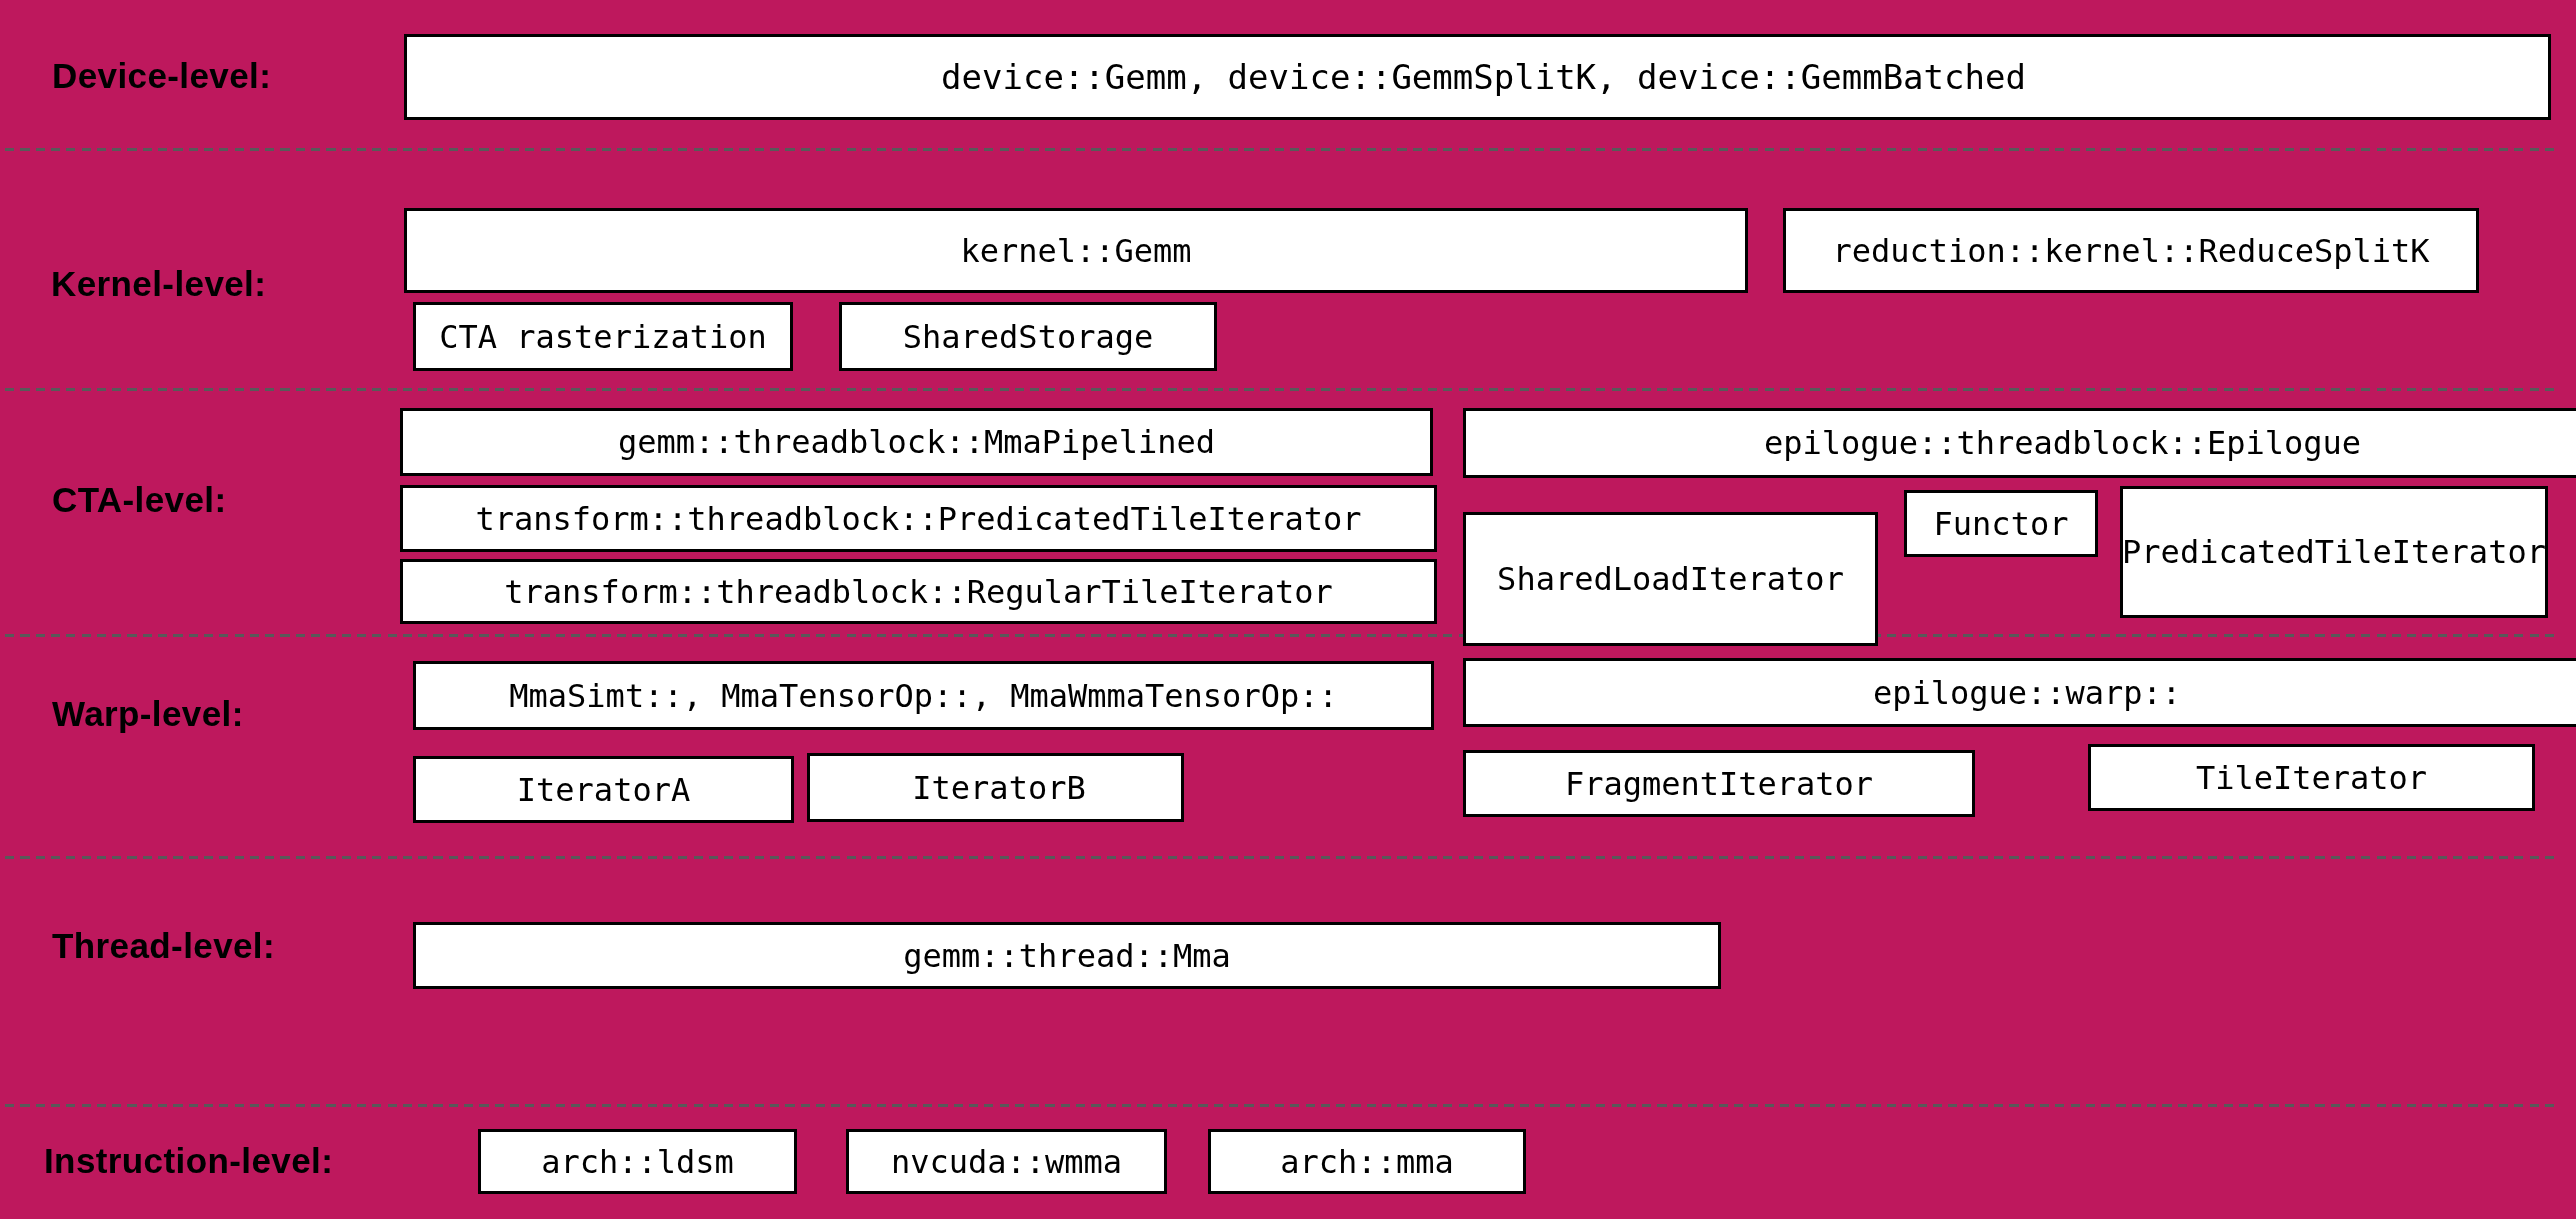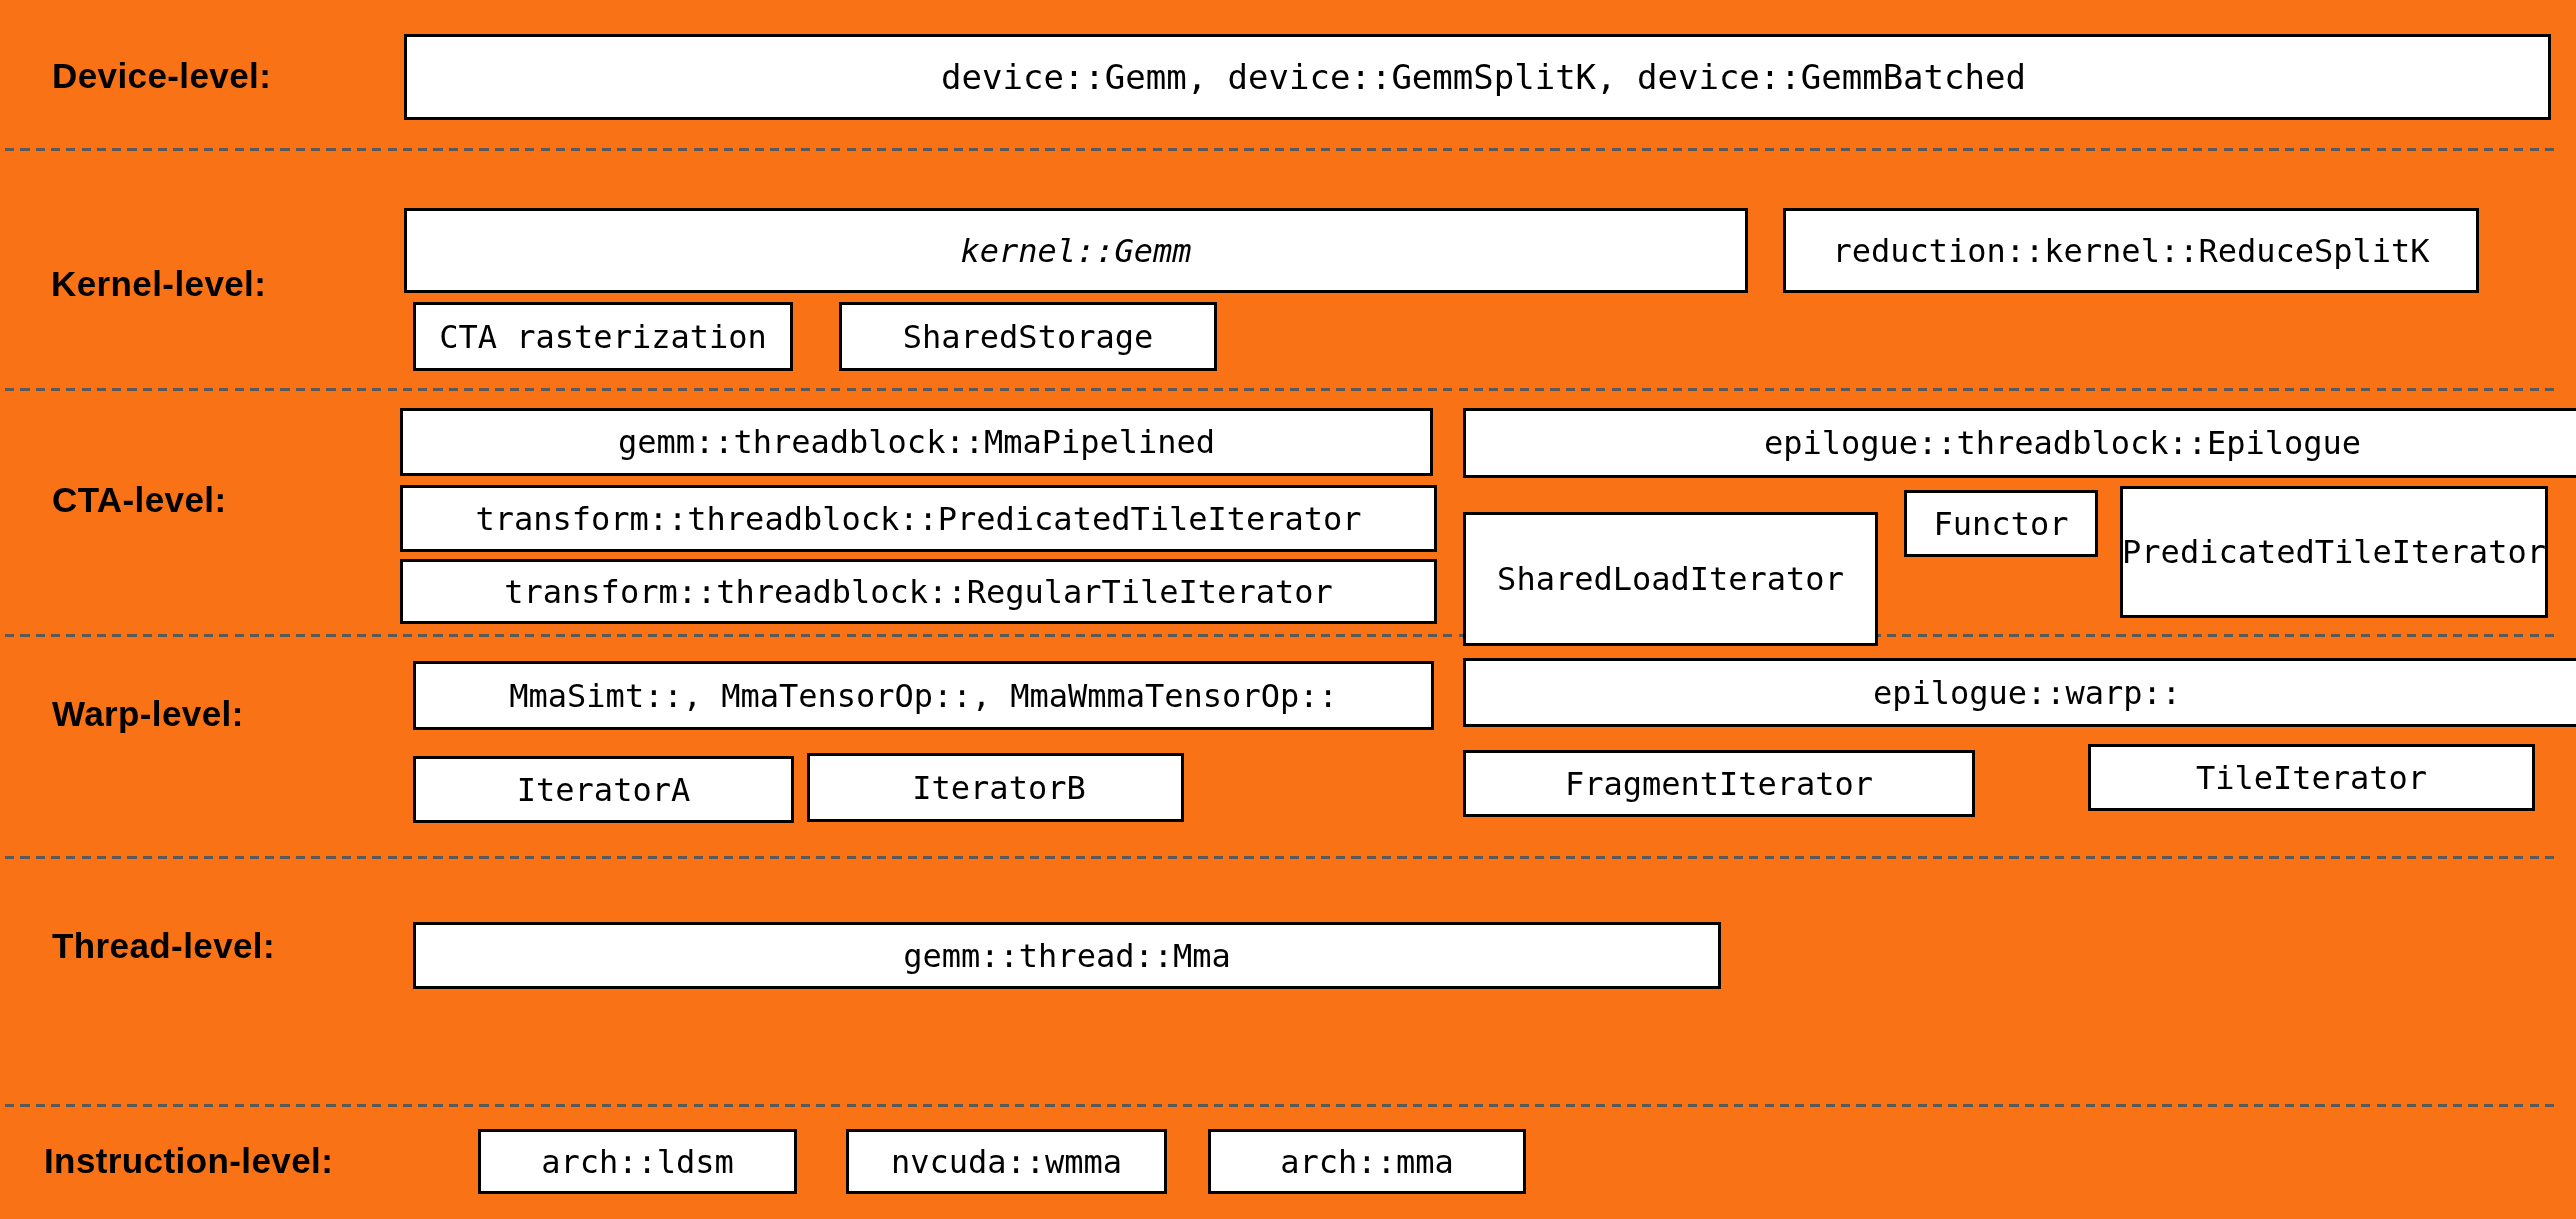--- a/index.html
+++ b/index.html
@@ -4,21 +4,21 @@
 <style>
   html, body {
     margin: 0;
     padding: 0;
     background: #ffffff;
   }
   #stage {
     position: relative;
     width: 2576px;
     height: 1219px;
-    background: #f97316;
+    background: #be185d;
     overflow: hidden;
     font-family: "DejaVu Sans Mono", "Liberation Mono", monospace;
   }
   .lvl-label {
     position: absolute;
     transform: translateY(-50%);
     font-family: "Liberation Sans", "DejaVu Sans", sans-serif;
     font-weight: 700;
     font-size: 35px;
     letter-spacing: 0.4px;
@@ -56,21 +56,21 @@
   #lbl-thread      { left: 52px;  top: 946px;}
   #lbl-instruction { left: 44px;  top: 1161px;}
 
   #sep-1 { top: 148px; }
   #sep-2 { top: 388px; }
   #sep-3 { top: 634px; }
   #sep-4 { top: 856px; }
   #sep-5 { top: 1104px; }
 
   #b-device          { left: 404px;  top: 34px;   width: 2147px; height: 86px; }
-  #b-kernel-gemm     { left: 404px;  top: 208px;  width: 1344px; height: 85px; font-style: italic; }
+  #b-kernel-gemm     { left: 404px;  top: 208px;  width: 1344px; height: 85px; }
   #b-reduce-splitk   { left: 1783px; top: 208px;  width: 696px;  height: 85px; }
   #b-cta-raster      { left: 413px;  top: 302px;  width: 380px;  height: 69px;  }
   #b-shared-storage  { left: 839px; top: 302px;  width: 378px;  height: 69px;  }
 
   #b-mma-pipelined   { left: 400px;  top: 408px;  width: 1033px; height: 68px;  }
   #b-t-pred-tile-it  { left: 400px;  top: 485px;  width: 1037px; height: 67px;  }
   #b-t-reg-tile-it   { left: 400px;  top: 559px;  width: 1037px; height: 65px;  }
   #b-epilogue-tb     { left: 1463px; top: 408px;  width: 1199px; height: 70px;  }
   #b-shared-load-it  { left: 1463px; top: 486px;  width: 415px;  height: 134px; margin-top: 26px; }
   #b-functor         { left: 1904px; top: 490px;  width: 194px;  height: 67px;  }

